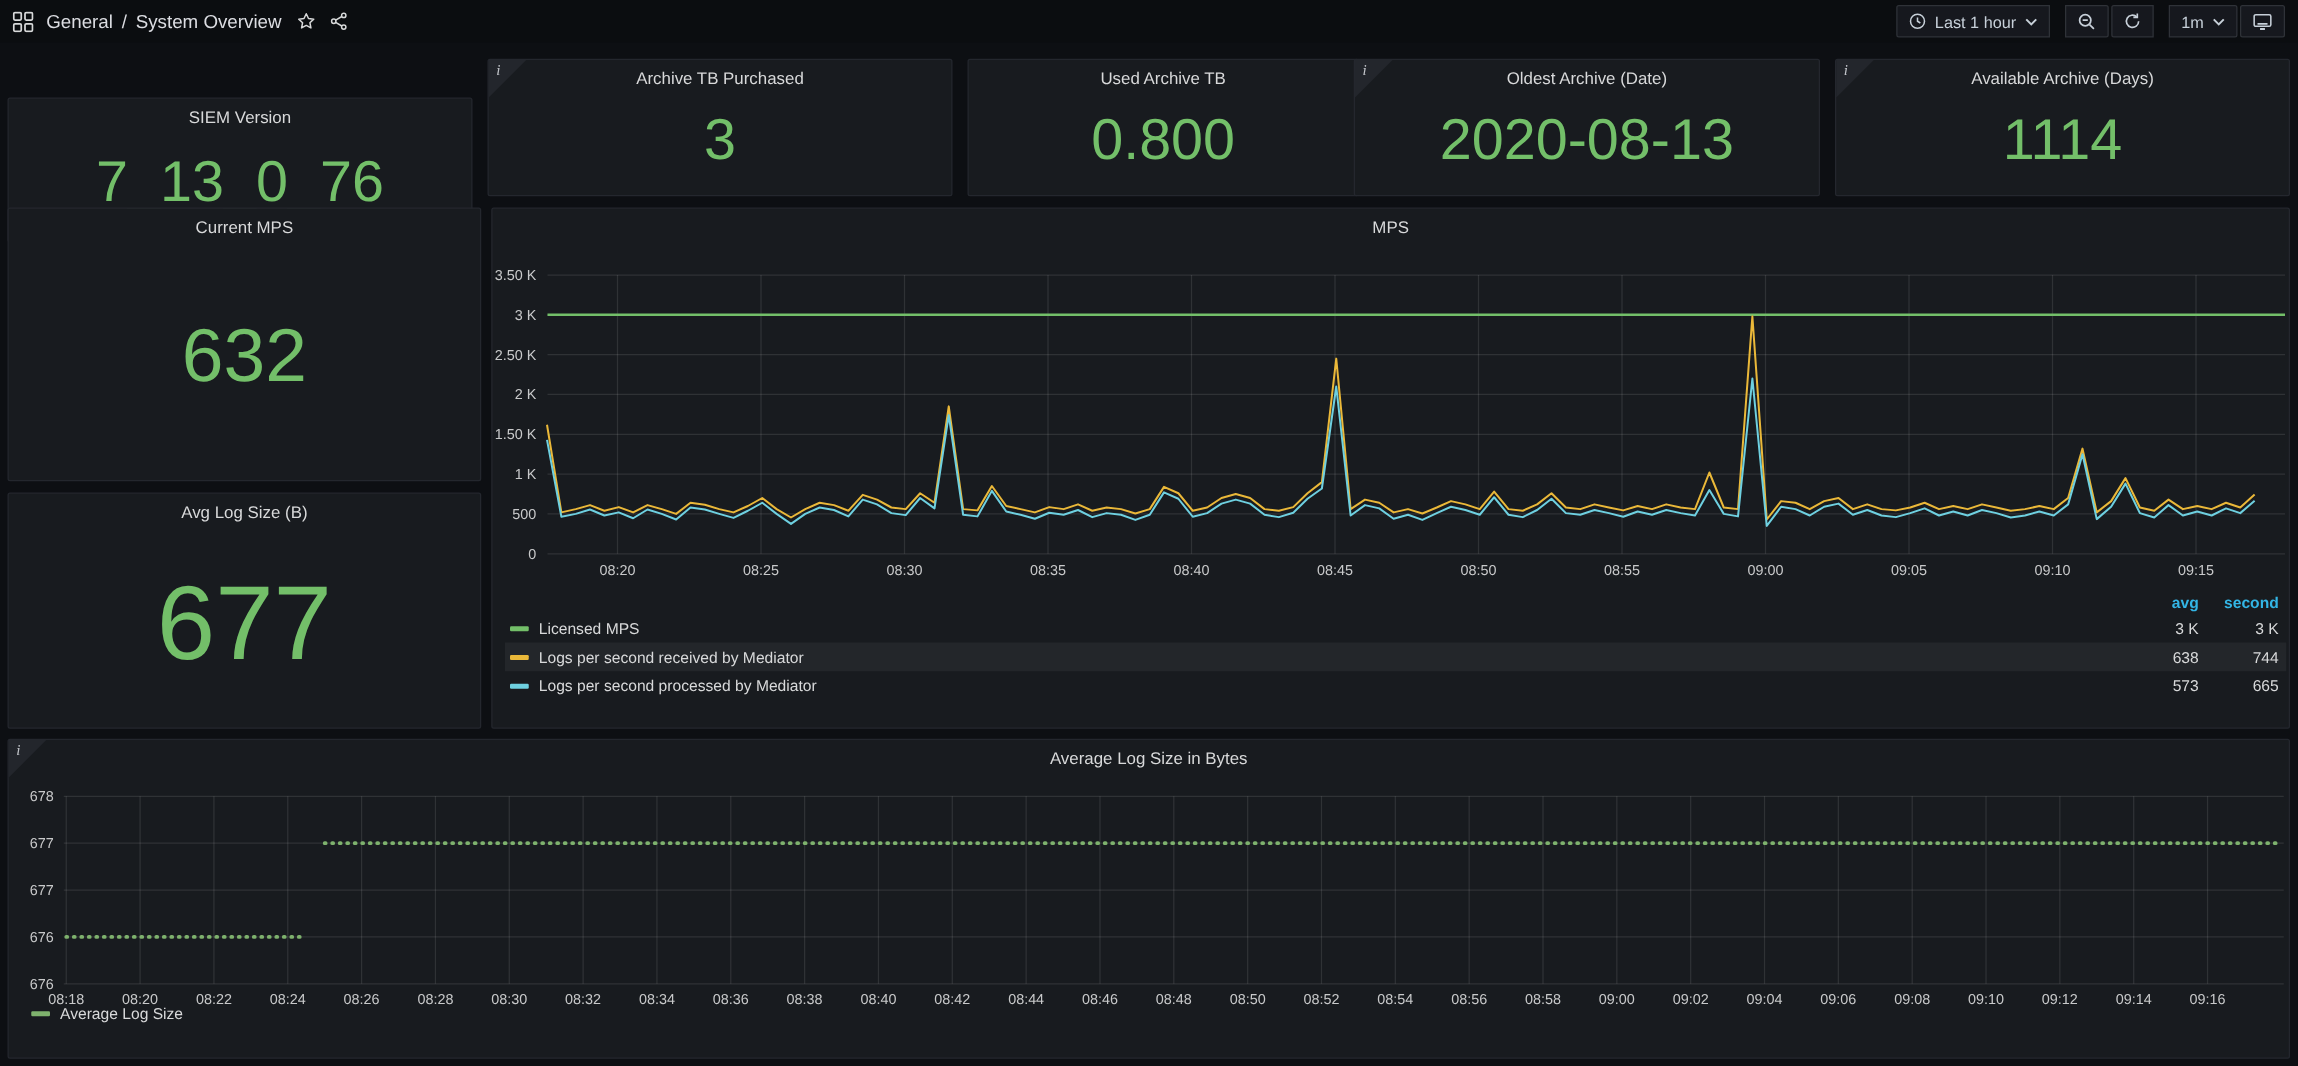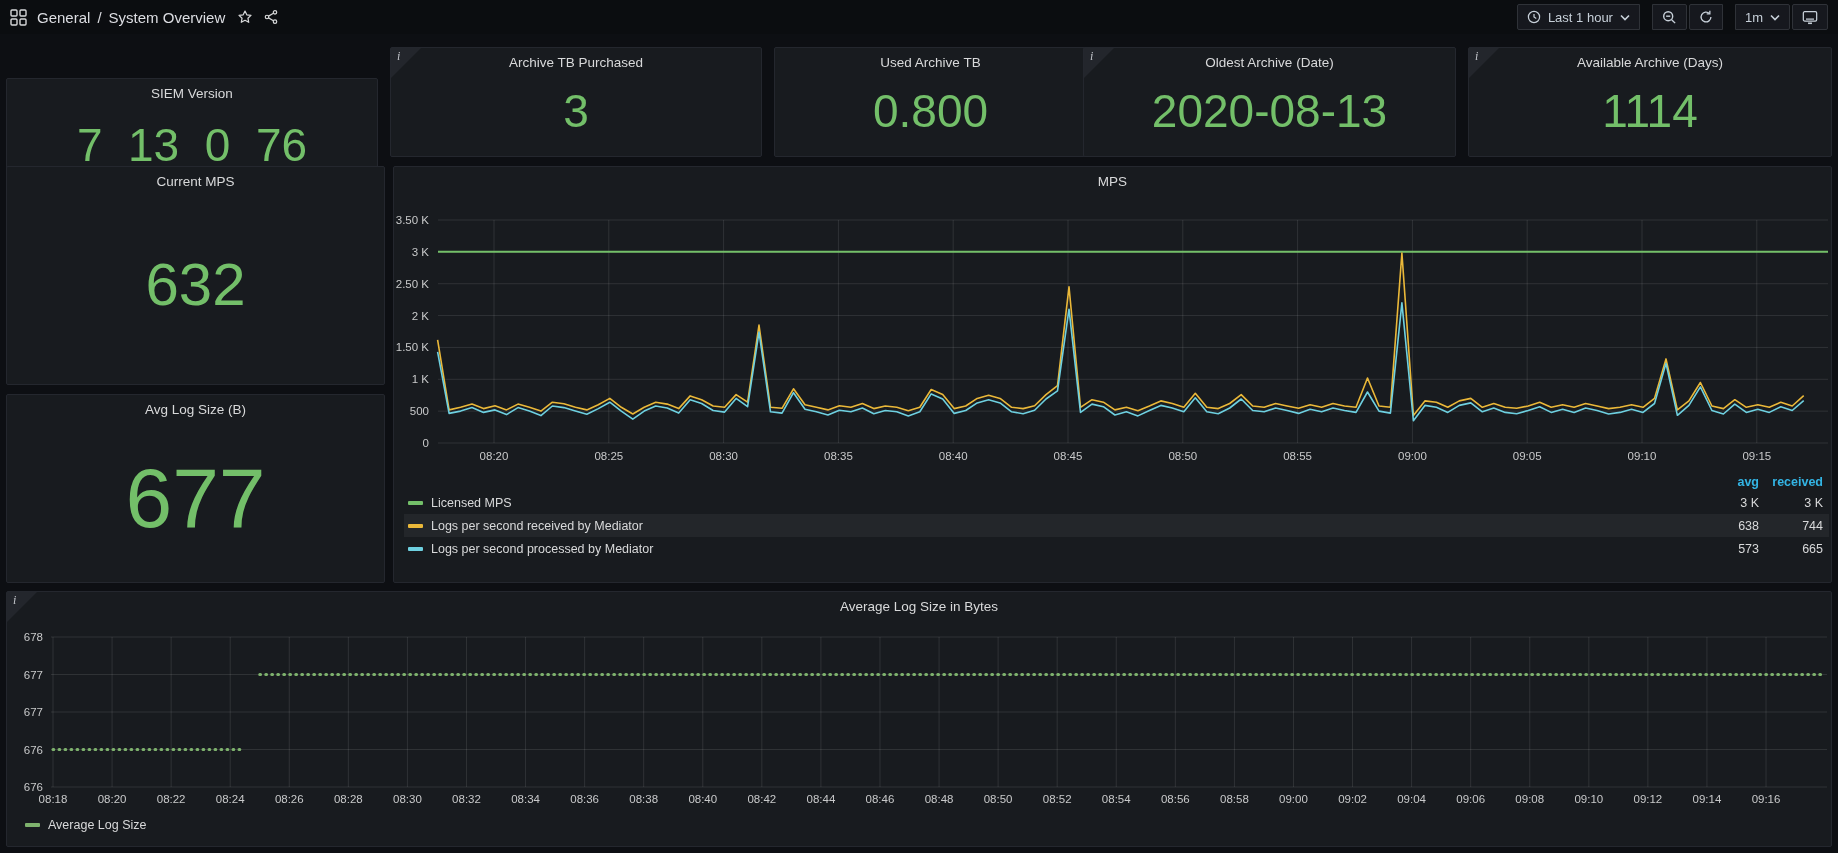--- a/index.html
+++ b/index.html
@@ -53,21 +53,21 @@
   .lg-head span{font-weight:700;color:#33b5e5;text-align:right;cursor:pointer;}
   .col-avg{width:70px;}
   .col-cur{width:64px;margin-right:6px;text-align:right;}
   .lg-row{display:flex;align-items:center;height:23px;padding-left:4px;}
   .lg-row.hl{background:rgba(255,255,255,0.05);}
   .swatch{width:15px;height:4px;border-radius:1px;margin-right:8px;flex:0 0 auto;cursor:pointer;}
   .lg-label{cursor:pointer;}
   .lg-spacer{flex:1;}
   .lg-val{text-align:right;color:#d8d9da;}
   
-  .als-legend{position:absolute;left:18px;top:226px;display:flex;align-items:center;font-size:12.5px;color:#d8d9da;}
+  .als-legend{position:absolute;left:18px;top:212px;display:flex;align-items:center;font-size:12.5px;color:#d8d9da;}
 </style>
 </head>
 <body>
 
 <header class="nav">
   <div class="nav-left">
     <span class="nav-icon">
       <svg width="17" height="17" viewBox="0 0 17 17" fill="none" stroke="#d8d9da" stroke-width="1.4">
         <rect x="1" y="1" width="6" height="6" rx="1"></rect>
           <rect x="10" y="1" width="6" height="6" rx="1"></rect>
@@ -235,21 +235,21 @@
       <text x="1248" y="293" text-anchor="middle" fill="#c8c9ca" font-size="11.5">09:10</text>
       <line x1="1362.8" x2="1362.8" y1="53" y2="276" stroke="rgba(255,255,255,0.10)" stroke-width="1"></line>
       <text x="1362.8" y="293" text-anchor="middle" fill="#c8c9ca" font-size="11.5">09:15</text>
       <line x1="44" x2="1434" y1="84.85714285714286" y2="84.85714285714286" stroke="#73bf69" stroke-width="2"></line>
       <polyline points="43.6,172.8 55.1,242.9 66.6,240.3 78.0,237.1 89.5,241.6 101.0,238.7 112.5,242.9 124.0,237.1 135.4,240.3 146.9,244.1 158.4,235.2 169.9,236.8 181.4,240.3 192.8,242.9 204.3,237.8 215.8,231.4 227.3,240.3 238.8,247.0 250.2,240.3 261.7,235.2 273.2,237.1 284.7,241.6 296.2,228.9 307.6,232.7 319.1,239.0 330.6,240.3 342.1,227.6 353.6,235.2 365.0,158.1 376.5,240.3 388.0,241.3 399.5,221.8 411.0,237.8 422.4,240.3 433.9,242.9 445.4,238.7 456.9,240.3 468.4,236.5 479.8,241.6 491.3,239.0 502.8,240.3 514.3,243.8 525.8,240.3 537.2,222.5 548.7,227.6 560.2,241.6 571.7,239.0 583.2,231.4 594.6,228.2 606.1,231.4 617.6,240.3 629.1,241.6 640.6,238.7 652.0,227.6 663.5,218.7 675.0,119.9 686.5,240.3 698.0,232.7 709.4,235.2 720.9,242.9 732.4,240.3 743.9,243.8 755.4,239.0 766.8,233.9 778.3,236.5 789.8,240.3 801.3,226.3 812.8,240.3 824.2,241.6 835.7,236.5 847.2,227.6 858.7,239.0 870.2,240.3 881.6,236.5 893.1,239.0 904.6,241.3 916.1,237.8 927.6,240.3 939.0,236.5 950.5,239.0 962.0,240.3 973.5,211.0 985.0,239.0 996.4,240.3 1007.9,86.1 1019.4,248.6 1030.9,233.9 1042.4,235.2 1053.8,240.3 1065.3,233.9 1076.8,231.4 1088.3,240.3 1099.8,236.5 1111.2,240.3 1122.7,241.3 1134.2,239.0 1145.7,235.2 1157.2,240.3 1168.6,237.8 1180.1,240.3 1191.6,236.5 1203.1,239.0 1214.6,241.6 1226.0,240.3 1237.5,237.8 1249.0,240.3 1260.5,231.4 1272.0,191.9 1283.4,242.9 1294.9,233.9 1306.4,215.5 1317.9,239.0 1329.4,241.6 1340.8,232.7 1352.3,240.3 1363.8,237.8 1375.3,240.3 1386.8,235.2 1398.2,239.0 1409.7,228.6" fill="none" stroke="#eab839" stroke-width="1.6" stroke-linejoin="round"></polyline>
       <polyline points="43.6,184.9 55.1,246.4 66.6,244.1 78.0,240.6 89.5,245.4 101.0,242.9 112.5,247.6 124.0,240.6 135.4,244.1 146.9,248.6 158.4,239.0 169.9,240.6 181.4,244.1 192.8,247.3 204.3,241.6 215.8,235.2 227.3,244.1 238.8,252.1 250.2,244.1 261.7,239.0 273.2,241.0 284.7,246.1 296.2,232.7 307.6,236.5 319.1,243.5 330.6,245.1 342.1,231.4 353.6,239.7 365.0,165.1 376.5,244.8 388.0,246.1 399.5,225.7 411.0,242.2 422.4,244.8 433.9,248.0 445.4,243.2 456.9,244.8 468.4,241.0 479.8,246.7 491.3,243.5 502.8,244.8 514.3,248.9 525.8,244.8 537.2,226.9 548.7,232.0 560.2,246.4 571.7,243.5 583.2,235.9 594.6,232.7 606.1,235.9 617.6,244.8 629.1,246.7 640.6,243.2 652.0,232.0 663.5,223.8 675.0,142.2 686.5,245.4 698.0,237.1 709.4,239.7 720.9,248.0 732.4,244.8 743.9,248.9 755.4,243.5 766.8,238.4 778.3,241.0 789.8,244.8 801.3,230.8 812.8,244.8 824.2,246.7 835.7,241.0 847.2,232.0 858.7,243.5 870.2,244.8 881.6,241.0 893.1,243.5 904.6,246.4 916.1,242.2 927.6,244.8 939.0,241.0 950.5,243.5 962.0,245.4 973.5,225.0 985.0,244.1 996.4,246.1 1007.9,135.8 1019.4,253.7 1030.9,238.4 1042.4,240.3 1053.8,245.4 1065.3,238.4 1076.8,235.9 1088.3,244.8 1099.8,241.0 1111.2,245.4 1122.7,246.7 1134.2,243.5 1145.7,239.7 1157.2,245.4 1168.6,242.2 1180.1,245.4 1191.6,241.0 1203.1,243.5 1214.6,247.0 1226.0,245.4 1237.5,242.2 1249.0,245.4 1260.5,236.5 1272.0,196.4 1283.4,248.3 1294.9,238.4 1306.4,219.9 1317.9,243.5 1329.4,247.0 1340.8,237.1 1352.3,245.4 1363.8,242.2 1375.3,245.4 1386.8,239.7 1398.2,243.5 1409.7,233.6" fill="none" stroke="#6ed0e0" stroke-width="1.6" stroke-linejoin="round"></polyline>
     </svg>
   <div class="mps-legend">
     <div class="lg-head">
       <span class="col-avg">avg</span>
-      <span class="col-cur">received</span>
+      <span class="col-cur">second</span>
     </div>
     <div class="lg-row">
       <span class="swatch" style="background: rgb(115, 191, 105);"></span>
       <span class="lg-label">Licensed MPS</span>
       <span class="lg-spacer"></span>
       <span class="lg-val col-avg">3 K</span>
       <span class="lg-val col-cur">3 K</span>
     </div>
     <div class="lg-row hl">
       <span class="swatch" style="background: rgb(234, 184, 57);"></span>

